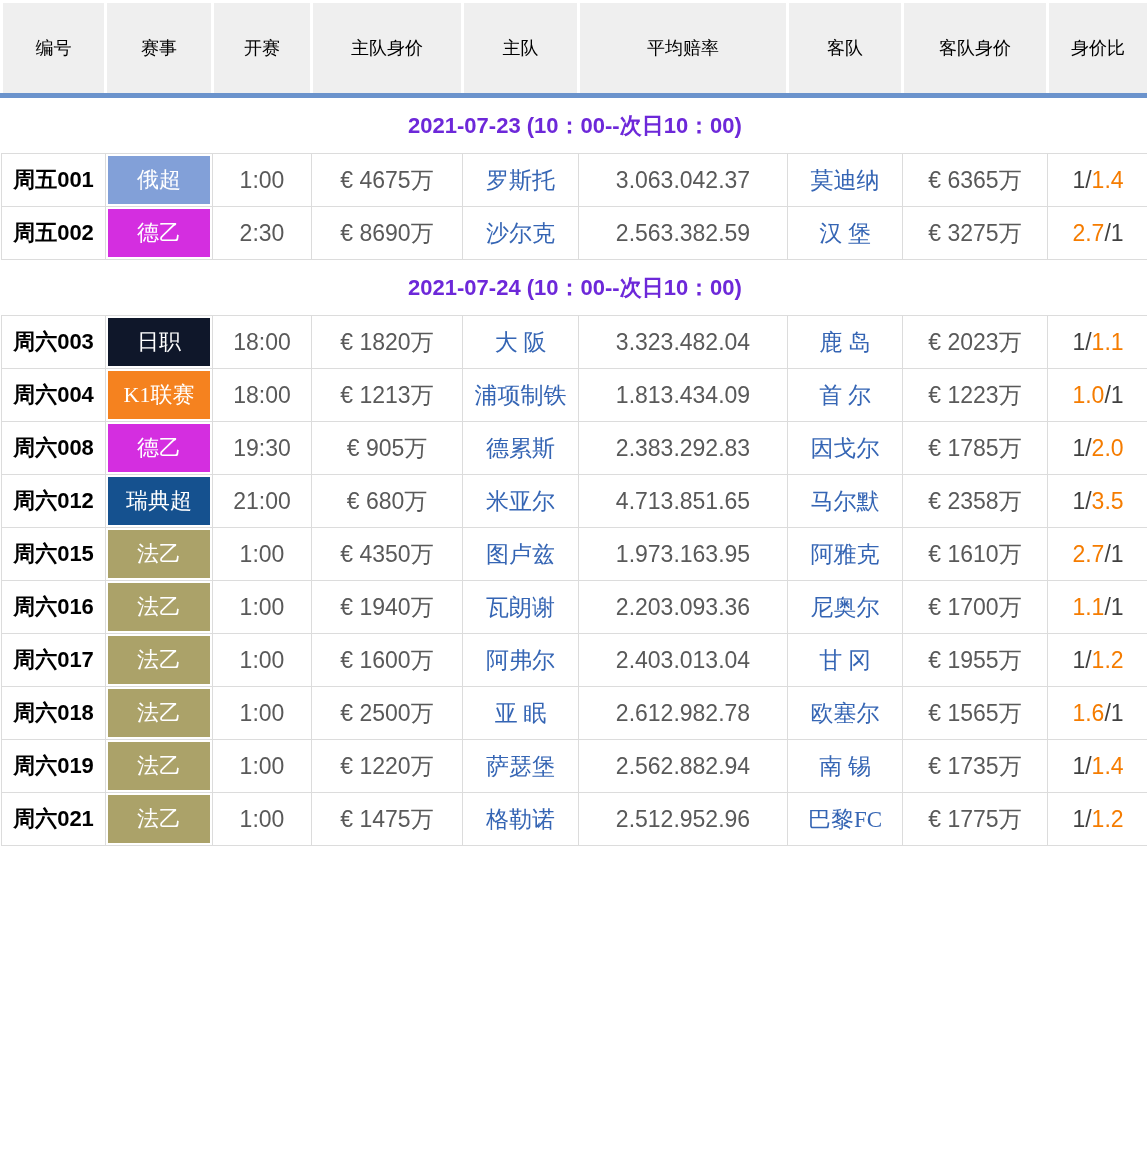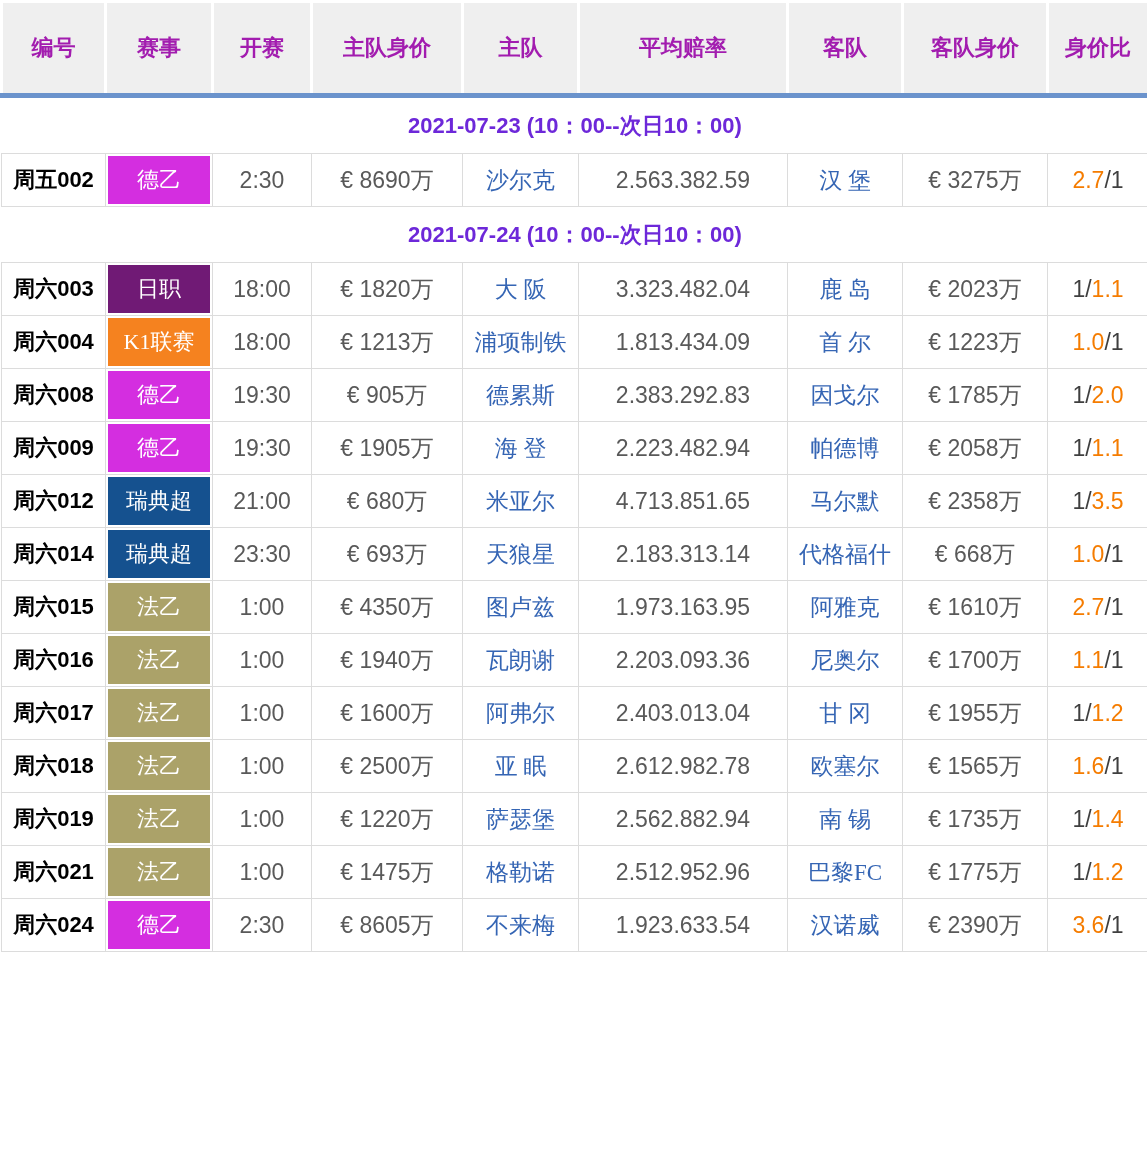--- a/index.html
+++ b/index.html
@@ -1,20 +1,20 @@
 <!DOCTYPE html>
 <html><head>
 <meta charset="utf-8">
 <style>
   html,body { margin:0; padding:0; background:#fff; }
   body { width:1147px; font-family:"Liberation Sans", sans-serif; }
   table { border-collapse:collapse; table-layout:fixed; width:1147px; }
   th {
     background:#EFEFEF; border:3px solid #fff; border-bottom:5px solid #6B93CC;
-    height:90px; font-size:22px; font-weight:bold; color:#a21caf; padding:0;
+    height:90px; font-size:18px; font-weight:normal; color:#000000; padding:0;
   }
   td { border:1px solid #DCDCDC; text-align:center; vertical-align:middle; padding:0; }
   tr.date-row td {
     border-left:none; border-right:none; height:55px;
     font-weight:bold; font-size:22px; color:#6d28d9; background:#fff;
   }
   tr.match-row td { height:52px; }
   .c-num   { font-weight:bold; font-size:22px; color:#000; }
   .c-league{ padding:0; }
   .badge {
@@ -54,20 +54,33 @@
       <th>客队</th>
       <th>客队身价</th>
       <th>身价比</th>
     </tr>
   </thead>
   <tbody id="tbody">
   <tr class="date-row">
     <td colspan="9" class="date-cell">2021-07-23 (10：00--次日10：00)</td>
   </tr>
 
+  <tr class="match-row">
+    <td class="c-num">周五001</td>
+    <td class="c-league">
+          <div class="badge" style="background: rgb(130, 160, 216);">俄超</div>
+        </td>
+    <td class="c-time">1:00</td>
+    <td class="c-hval">€ 4675万</td>
+    <td class="c-hteam">罗斯托</td>
+    <td class="c-odds">3.063.042.37</td>
+    <td class="c-ateam">莫迪纳</td>
+    <td class="c-aval">€ 6365万</td>
+    <td class="c-ratio"><span class="r-pre">1/</span><span class="r-hl">1.4</span><span class="r-post"></span></td>
+  </tr>
 
   <tr class="match-row">
     <td class="c-num">周五002</td>
     <td class="c-league">
           <div class="badge" style="background: rgb(212, 46, 224);">德乙</div>
         </td>
     <td class="c-time">2:30</td>
     <td class="c-hval">€ 8690万</td>
     <td class="c-hteam">沙尔克</td>
     <td class="c-odds">2.563.382.59</td>
@@ -76,21 +89,21 @@
     <td class="c-ratio"><span class="r-pre"></span><span class="r-hl">2.7</span><span class="r-post">/1</span></td>
   </tr>
 
   <tr class="date-row">
     <td colspan="9" class="date-cell">2021-07-24 (10：00--次日10：00)</td>
   </tr>
 
   <tr class="match-row">
     <td class="c-num">周六003</td>
     <td class="c-league">
-          <div class="badge" style="background: #701a75;">日职</div>
+          <div class="badge" style="background: #0f172a;">日职</div>
         </td>
     <td class="c-time">18:00</td>
     <td class="c-hval">€ 1820万</td>
     <td class="c-hteam">大 阪</td>
     <td class="c-odds">3.323.482.04</td>
     <td class="c-ateam">鹿 岛</td>
     <td class="c-aval">€ 2023万</td>
     <td class="c-ratio"><span class="r-pre">1/</span><span class="r-hl">1.1</span><span class="r-post"></span></td>
   </tr>
 
@@ -115,63 +128,37 @@
         </td>
     <td class="c-time">19:30</td>
     <td class="c-hval">€ 905万</td>
     <td class="c-hteam">德累斯</td>
     <td class="c-odds">2.383.292.83</td>
     <td class="c-ateam">因戈尔</td>
     <td class="c-aval">€ 1785万</td>
     <td class="c-ratio"><span class="r-pre">1/</span><span class="r-hl">2.0</span><span class="r-post"></span></td>
   </tr>
 
-  <tr class="match-row">
-    <td class="c-num">周六009</td>
-    <td class="c-league">
-          <div class="badge" style="background: rgb(212, 46, 224);">德乙</div>
-        </td>
-    <td class="c-time">19:30</td>
-    <td class="c-hval">€ 1905万</td>
-    <td class="c-hteam">海 登</td>
-    <td class="c-odds">2.223.482.94</td>
-    <td class="c-ateam">帕德博</td>
-    <td class="c-aval">€ 2058万</td>
-    <td class="c-ratio"><span class="r-pre">1/</span><span class="r-hl">1.1</span><span class="r-post"></span></td>
-  </tr>
 
 
 
   <tr class="match-row">
     <td class="c-num">周六012</td>
     <td class="c-league">
           <div class="badge" style="background: rgb(21, 81, 143);">瑞典超</div>
         </td>
     <td class="c-time">21:00</td>
     <td class="c-hval">€ 680万</td>
     <td class="c-hteam">米亚尔</td>
     <td class="c-odds">4.713.851.65</td>
     <td class="c-ateam">马尔默</td>
     <td class="c-aval">€ 2358万</td>
     <td class="c-ratio"><span class="r-pre">1/</span><span class="r-hl">3.5</span><span class="r-post"></span></td>
   </tr>
 
-  <tr class="match-row">
-    <td class="c-num">周六014</td>
-    <td class="c-league">
-          <div class="badge" style="background: rgb(21, 81, 143);">瑞典超</div>
-        </td>
-    <td class="c-time">23:30</td>
-    <td class="c-hval">€ 693万</td>
-    <td class="c-hteam">天狼星</td>
-    <td class="c-odds">2.183.313.14</td>
-    <td class="c-ateam">代格福什</td>
-    <td class="c-aval">€ 668万</td>
-    <td class="c-ratio"><span class="r-pre"></span><span class="r-hl">1.0</span><span class="r-post">/1</span></td>
-  </tr>
 
   <tr class="match-row">
     <td class="c-num">周六015</td>
     <td class="c-league">
           <div class="badge" style="background: rgb(171, 162, 105);">法乙</div>
         </td>
     <td class="c-time">1:00</td>
     <td class="c-hval">€ 4350万</td>
     <td class="c-hteam">图卢兹</td>
     <td class="c-odds">1.973.163.95</td>
@@ -244,27 +231,14 @@
         </td>
     <td class="c-time">1:00</td>
     <td class="c-hval">€ 1475万</td>
     <td class="c-hteam">格勒诺</td>
     <td class="c-odds">2.512.952.96</td>
     <td class="c-ateam">巴黎FC</td>
     <td class="c-aval">€ 1775万</td>
     <td class="c-ratio"><span class="r-pre">1/</span><span class="r-hl">1.2</span><span class="r-post"></span></td>
   </tr>
 
-  <tr class="match-row">
-    <td class="c-num">周六024</td>
-    <td class="c-league">
-          <div class="badge" style="background: rgb(212, 46, 224);">德乙</div>
-        </td>
-    <td class="c-time">2:30</td>
-    <td class="c-hval">€ 8605万</td>
-    <td class="c-hteam">不来梅</td>
-    <td class="c-odds">1.923.633.54</td>
-    <td class="c-ateam">汉诺威</td>
-    <td class="c-aval">€ 2390万</td>
-    <td class="c-ratio"><span class="r-pre"></span><span class="r-hl">3.6</span><span class="r-post">/1</span></td>
-  </tr>
 </tbody>
 </table>
 
 </body></html>

